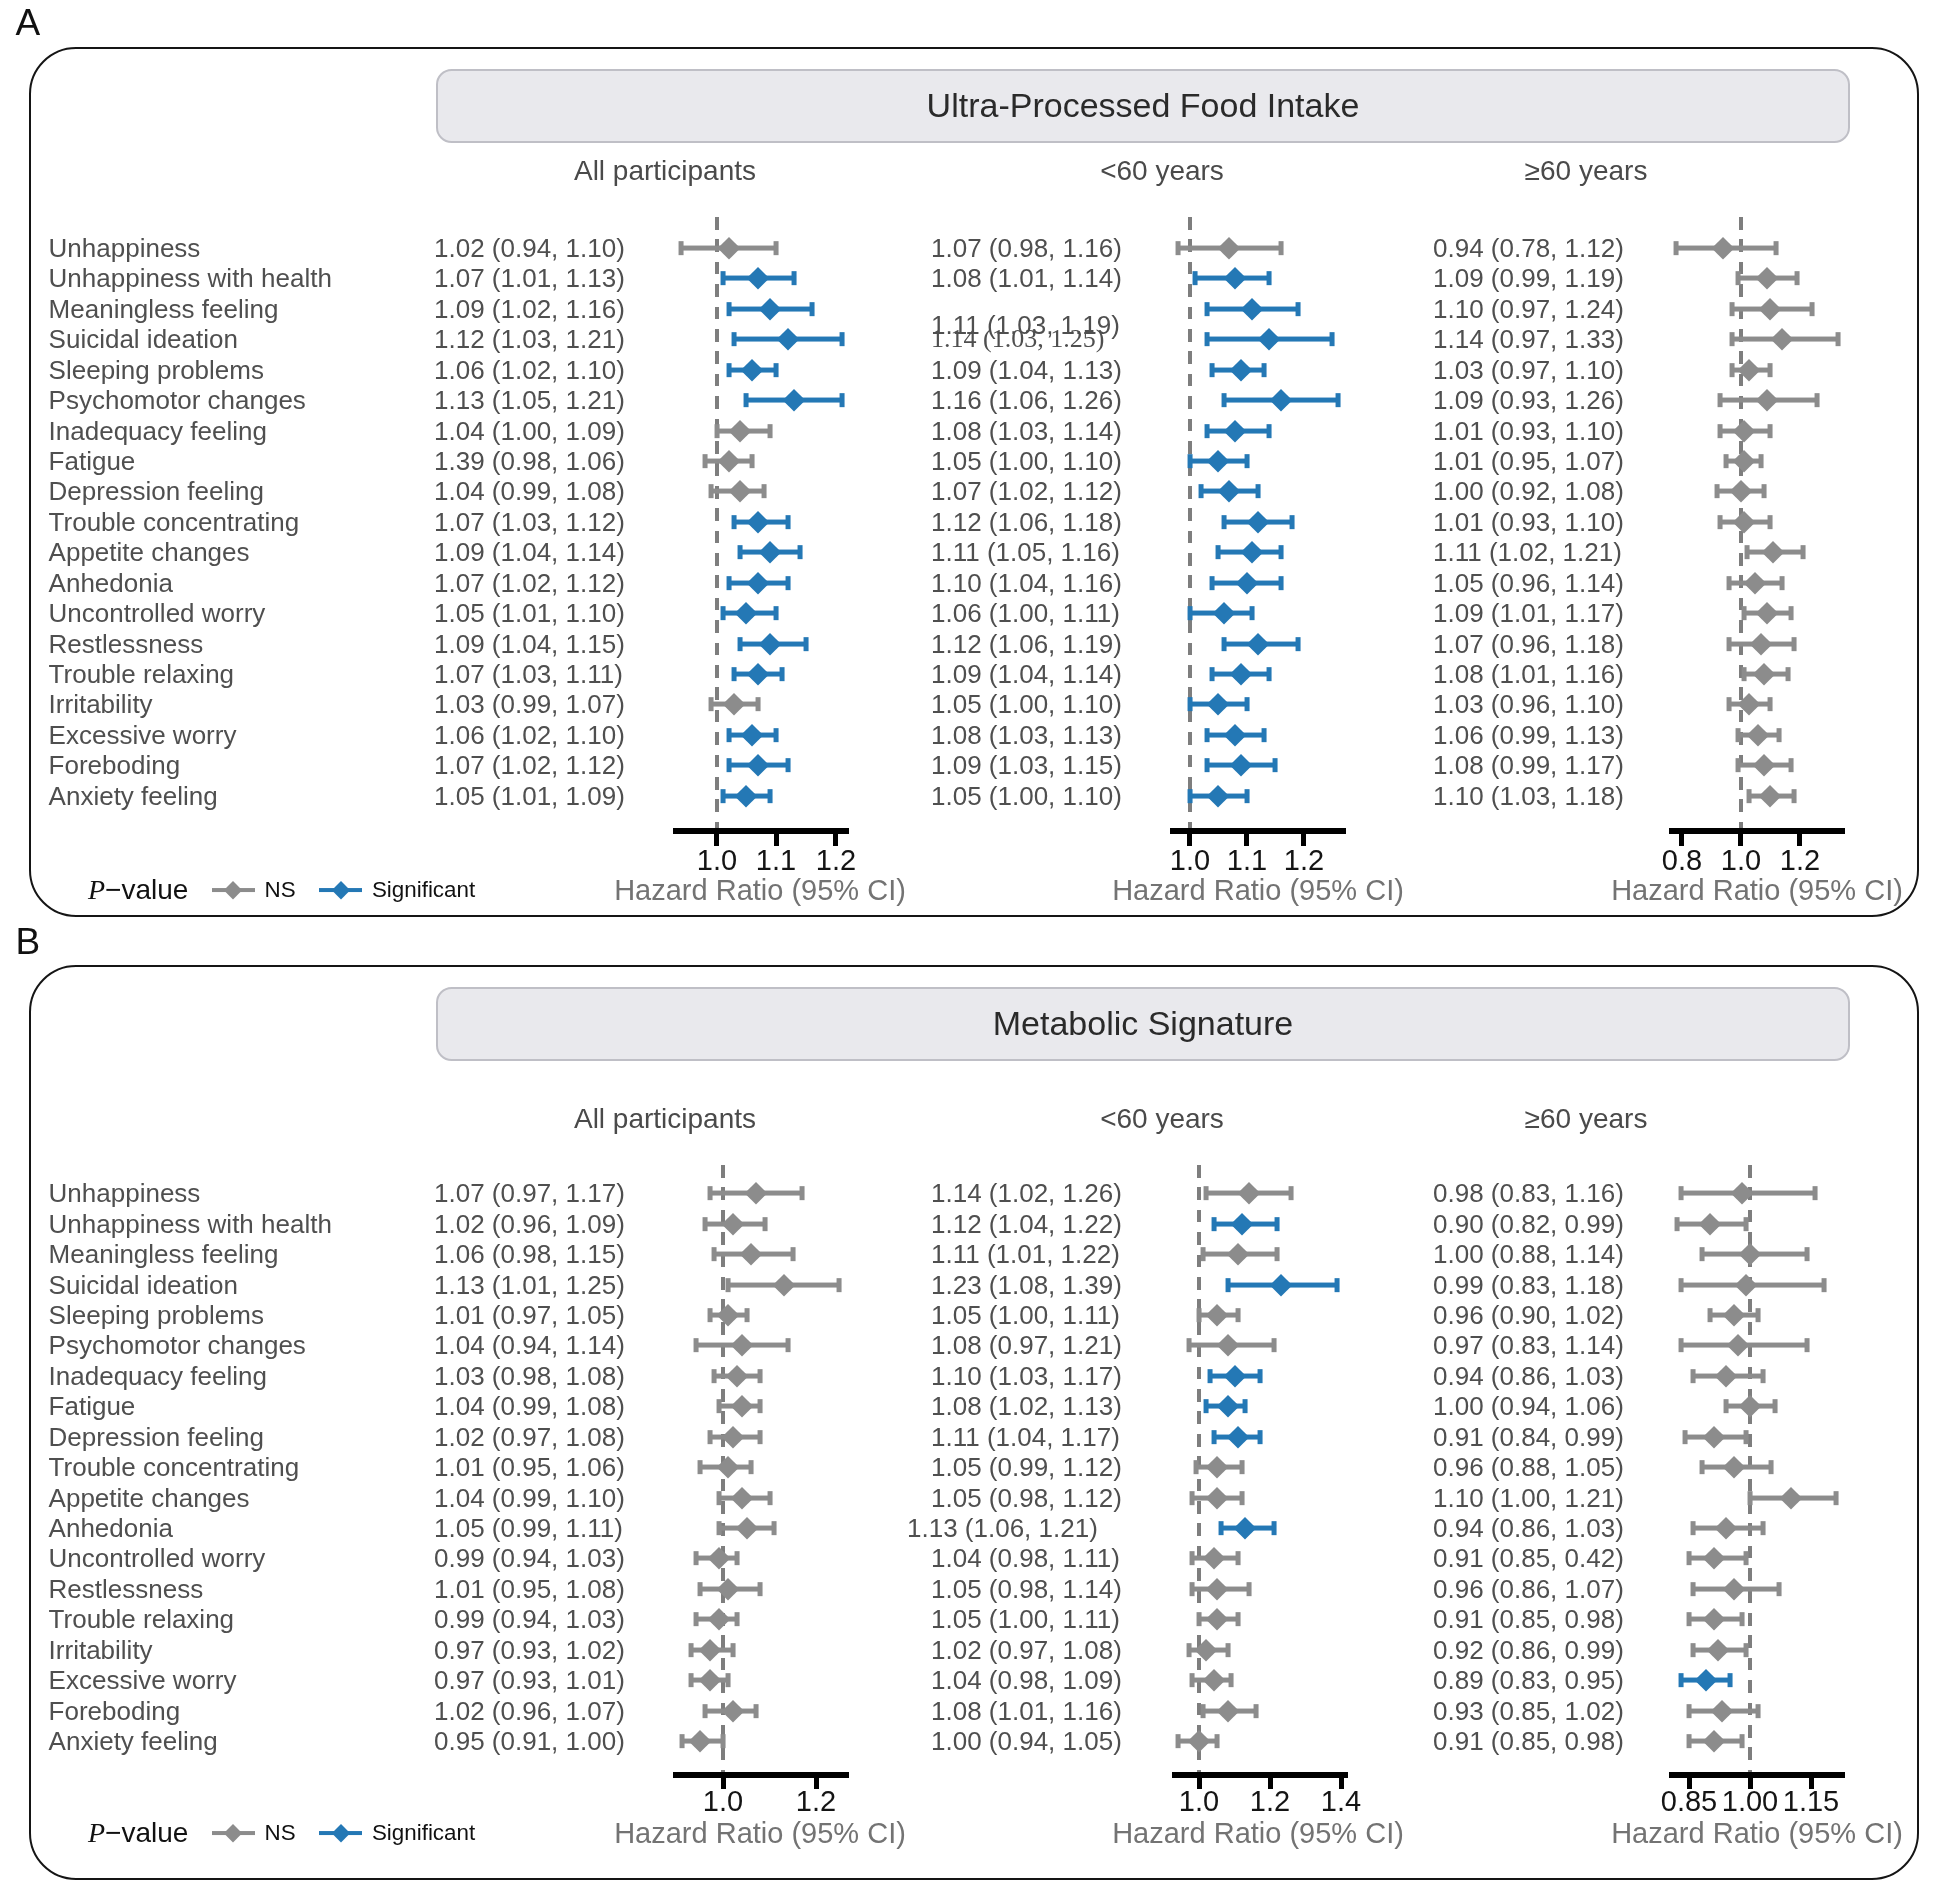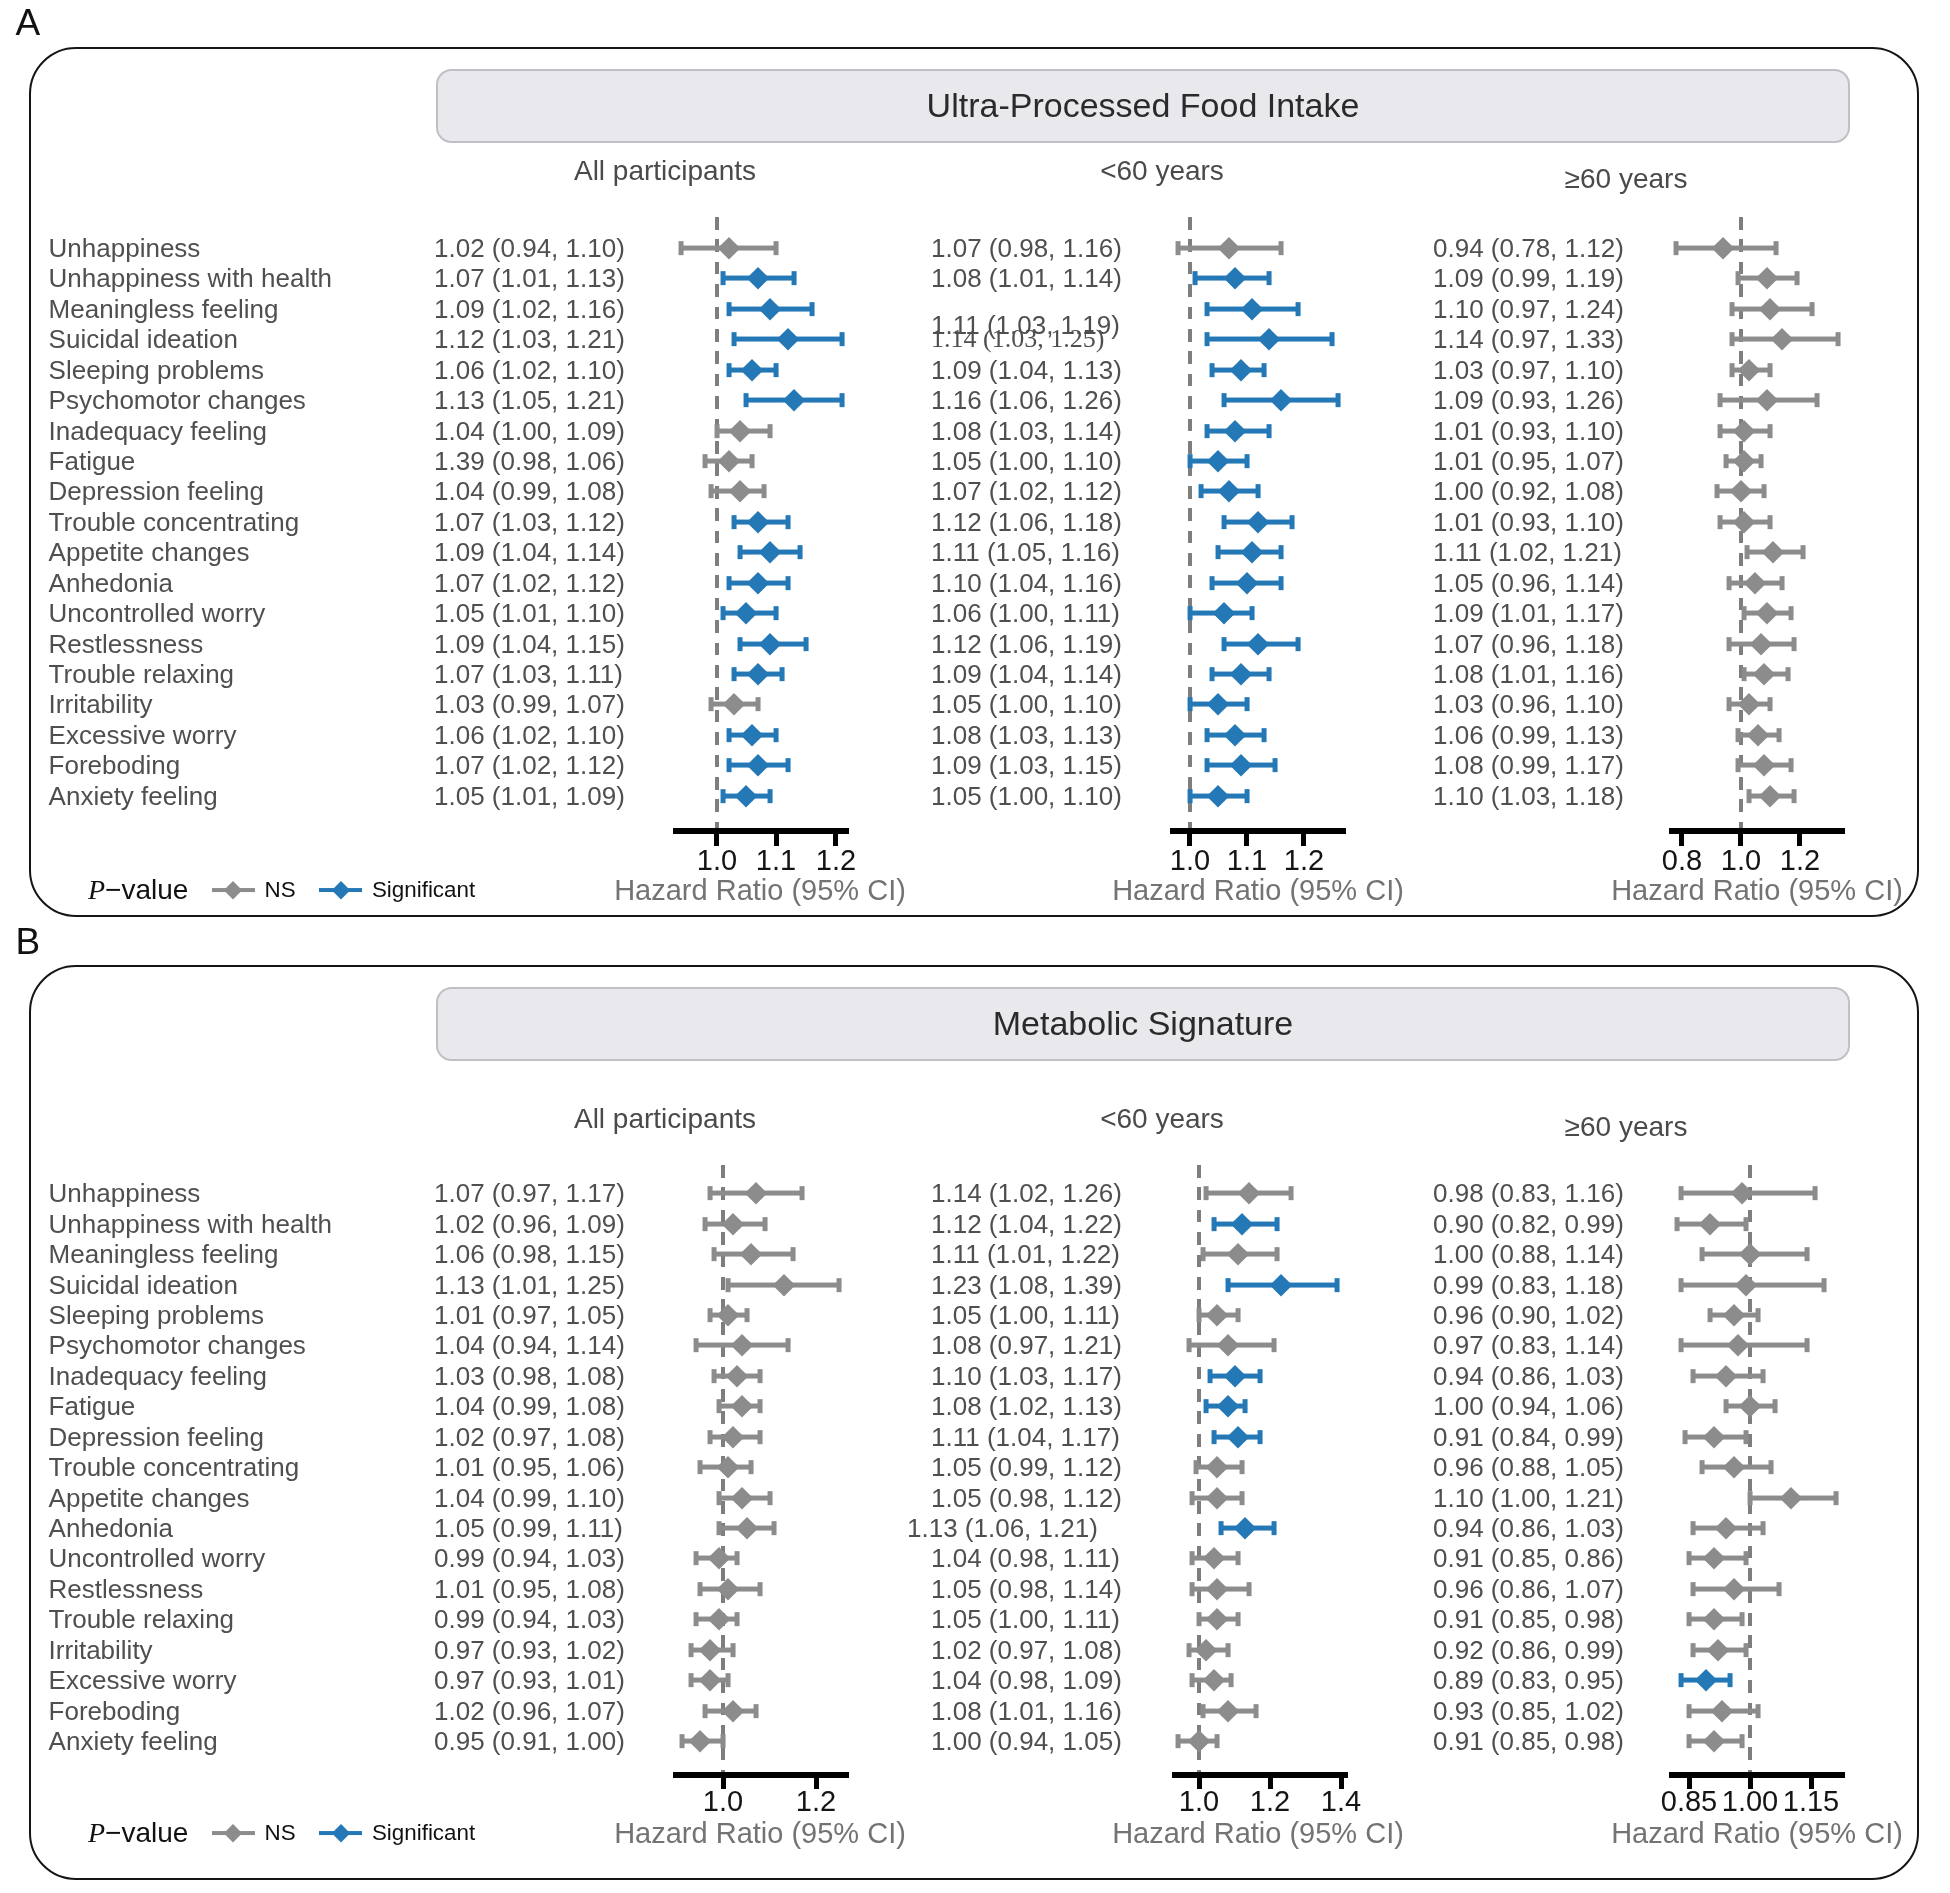--- a/index.html
+++ b/index.html
@@ -7,21 +7,21 @@
   .panel-letter{position:absolute;left:15.6px;font-size:37px;color:#111;}
   #letterA{top:2px;}
   #letterB{top:921px;}
   .box{position:absolute;left:29px;width:1890px;border:2.9px solid #151515;border-radius:47px;background:#fff;box-sizing:border-box;}
   #boxA{top:47px;height:870px;}
   #boxB{top:965px;height:915px;}
   .banner{position:absolute;left:405px;top:19.5px;width:1414px;height:74px;background:#e9e9ed;border:2.9px solid #bfbfc6;border-radius:15.6px;display:flex;align-items:center;justify-content:center;box-sizing:border-box;}
   .banner span{font-size:34px;color:#2a2a2a;}
   .hdr{position:absolute;transform:translate(-50%,-50%);font-size:28px;color:#4a4a4a;white-space:nowrap;}
   #boxA .hdr{top:122px;} #boxB .hdr{top:152px;}
-  .h1{left:634px;} .h2{left:1131px;} .h3{left:1595px;margin-top:8px;}
+  .h1{left:634px;} .h2{left:1131px;} .h3{left:1555px;}
   .rowlabel{position:absolute;left:17.6px;transform:translateY(-50%);font-size:26px;color:#4f4f4f;white-space:nowrap;}
   .val{position:absolute;transform:translateY(-50%);font-size:26px;color:#4f4f4f;white-space:nowrap;}
   .ci{position:absolute;height:4.9px;transform:translateY(-50%);}
   .cap{position:absolute;width:4.9px;height:13.7px;transform:translate(-50%,-50%);}
   .pt{position:absolute;width:15.6px;height:15.6px;transform:translate(-50%,-50%) rotate(45deg);}
   .dash{position:absolute;width:3.9px;background:repeating-linear-gradient(to bottom,#7e7e7e 0 12.7px,transparent 12.7px 22.4px);}
   .axis{position:absolute;height:5.9px;background:#000;}
   .tickmark{position:absolute;width:4.9px;height:12.7px;background:#000;}
   .ticklabel{position:absolute;transform:translate(-50%,-50%);font-size:29px;color:#141414;white-space:nowrap;}
   .xlabel{position:absolute;transform:translate(-50%,-50%);font-size:29px;color:#737373;white-space:nowrap;}
@@ -648,21 +648,21 @@
       <div class="val" style="left: 403px; top: 591px;">0.99 (0.94, 1.03)</div>
       <div class="ci" style="left: 665px; top: 591px; width: 42px; background: rgb(140, 140, 140);"></div>
       <div class="cap" style="left: 665px; top: 591px; background: rgb(140, 140, 140);"></div>
       <div class="cap" style="left: 706px; top: 591px; background: rgb(140, 140, 140);"></div>
       <div class="pt" style="left: 688px; top: 591px; background: rgb(140, 140, 140);"></div>
       <div class="val" style="left: 900px; top: 591px;">1.04 (0.98, 1.11)</div>
       <div class="ci" style="left: 1161px; top: 591px; width: 46px; background: rgb(140, 140, 140);"></div>
       <div class="cap" style="left: 1161px; top: 591px; background: rgb(140, 140, 140);"></div>
       <div class="cap" style="left: 1207px; top: 591px; background: rgb(140, 140, 140);"></div>
       <div class="pt" style="left: 1183px; top: 591px; background: rgb(140, 140, 140);"></div>
-      <div class="val" style="left: 1402px; top: 591px;">0.91 (0.85, 0.86)</div>
+      <div class="val" style="left: 1402px; top: 591px;">0.91 (0.85, 0.42)</div>
       <div class="ci" style="left: 1658px; top: 591px; width: 57px; background: rgb(140, 140, 140);"></div>
       <div class="cap" style="left: 1658px; top: 591px; background: rgb(140, 140, 140);"></div>
       <div class="cap" style="left: 1715px; top: 591px; background: rgb(140, 140, 140);"></div>
       <div class="pt" style="left: 1683px; top: 591px; background: rgb(140, 140, 140);"></div>
       <div class="rowlabel" style="top: 622px;">Restlessness</div>
       <div class="val" style="left: 403px; top: 622px;">1.01 (0.95, 1.08)</div>
       <div class="ci" style="left: 669px; top: 622px; width: 60px; background: rgb(140, 140, 140);"></div>
       <div class="cap" style="left: 669px; top: 622px; background: rgb(140, 140, 140);"></div>
       <div class="cap" style="left: 729px; top: 622px; background: rgb(140, 140, 140);"></div>
       <div class="pt" style="left: 697px; top: 622px; background: rgb(140, 140, 140);"></div>

